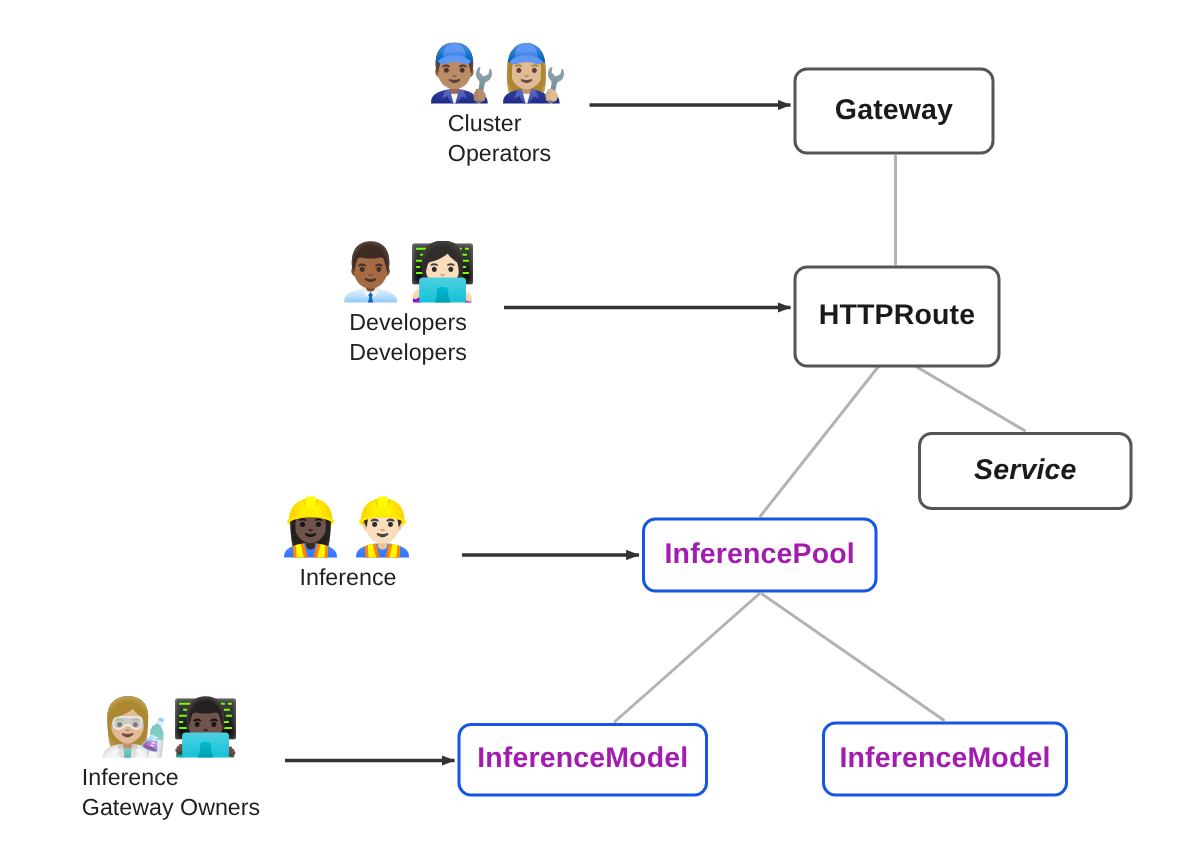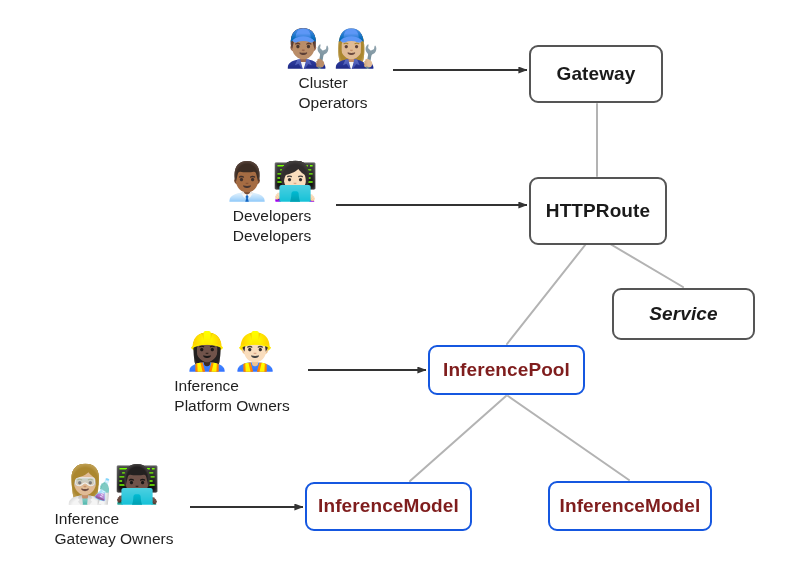--- a/index.html
+++ b/index.html
@@ -48,21 +48,21 @@
     border: 2px solid #555555;
   }
   .node.std .node-label {
     color: #1a1a1a;
     font-size: 19px;
   }
   .node.accent {
     border: 2.5px solid #1557e0;
   }
   .node.accent .node-label {
-    color: #7f1d1d;
+    color: #a21caf;
     font-size: 19px;
   }
 
   
   .actor {
     position: absolute;
     box-sizing: border-box;
     display: flex;
     flex-direction: column;
     align-items: center;
@@ -142,21 +142,20 @@
         <div class="actor-emojis">👨🏾‍💼👩🏻‍💻</div>
         <div class="actor-caption">
           <div>Developers</div>
           <div>Developers</div>
         </div>
       </div>
       <div class="actor" style="left: 182px; top: 333px; width: 100px;">
         <div class="actor-emojis">👷🏿‍♀️👷🏻‍♂️</div>
         <div class="actor-caption">
           <div>Inference</div>
-          <div>Platform Owners</div>
         </div>
       </div>
       <div class="actor" style="left: 64px; top: 466px; width: 100px;">
         <div class="actor-emojis">👩🏼‍🔬👨🏿‍💻</div>
         <div class="actor-caption">
           <div>Inference</div>
           <div>Gateway Owners</div>
         </div>
       </div>
     </div>

